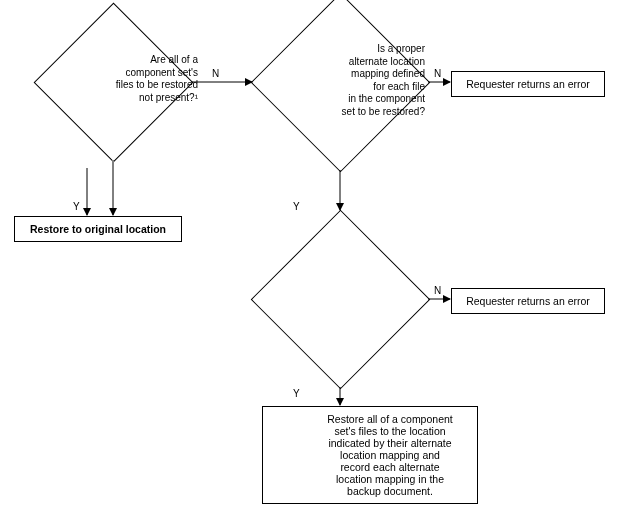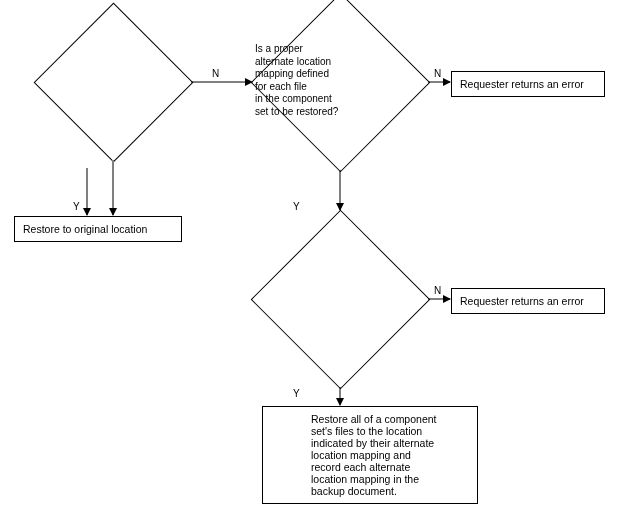--- a/index.html
+++ b/index.html
@@ -20,30 +20,30 @@
     position: absolute;
     width: 170px;
     height: 140px;
     transform: rotate(45deg);
     border: 1px solid #000;
     background: #fff;
   }
   .diamond-text {
     position: absolute;
     width: 170px;
-    text-align: left;
+    text-align: right;
     font-size: 10px;
     line-height: 1.25;
   }
   .box {
     position: absolute;
     border: 1px solid #000;
     background: #fff;
     font-size: 10.5px;
-    text-align: left;
+    text-align: center;
     padding: 6px 8px;
   }
   .label {
     position: absolute;
     font-size: 10px;
   }
   .footnote {
     position: absolute;
     font-size: 10px;
   }
@@ -53,32 +53,36 @@
     left: 0;
     pointer-events: none;
   }
 </style>
 </head>
 <body>
 
 <div class="canvas">
 
   <div class="diamond" style="left:57px; top:26px; width:111px; height:111px;"></div>
+  <div class="diamond-text" style="left:28px; top:54px; width:170px; white-space:pre-line;">Are all of a
+component set's
+files to be restored
+not present?¹</div>
 
   <div class="diamond" style="left:277px; top:19px; width:125px; height:125px;"></div>
   <div class="diamond-text" style="left:255px; top:43px; width:170px; white-space:pre-line;">Is a proper
 alternate location
 mapping defined
 for each file
 in the component
 set to be restored?</div>
 
   <div class="diamond" style="left:277px; top:236px; width:125px; height:125px;"></div>
 
-  <div class="box" style="left:14px; top:216px; width:150px;">Restore to original location</div>
+  <div class="box" style="left:14px; top:216px; width:150px;font-weight:bold;">Restore to original location</div>
 
   <div class="box" style="left:451px; top:71px; width:136px;">Requester returns an error</div>
 
   <div class="box" style="left:451px; top:288px; width:136px;">Requester returns an error</div>
 
   <div class="box" style="left:262px; top:406px; width:158px; white-space:pre-line;padding-left:48px;">Restore all of a component
 set's files to the location
 indicated by their alternate
 location mapping and
 record each alternate

